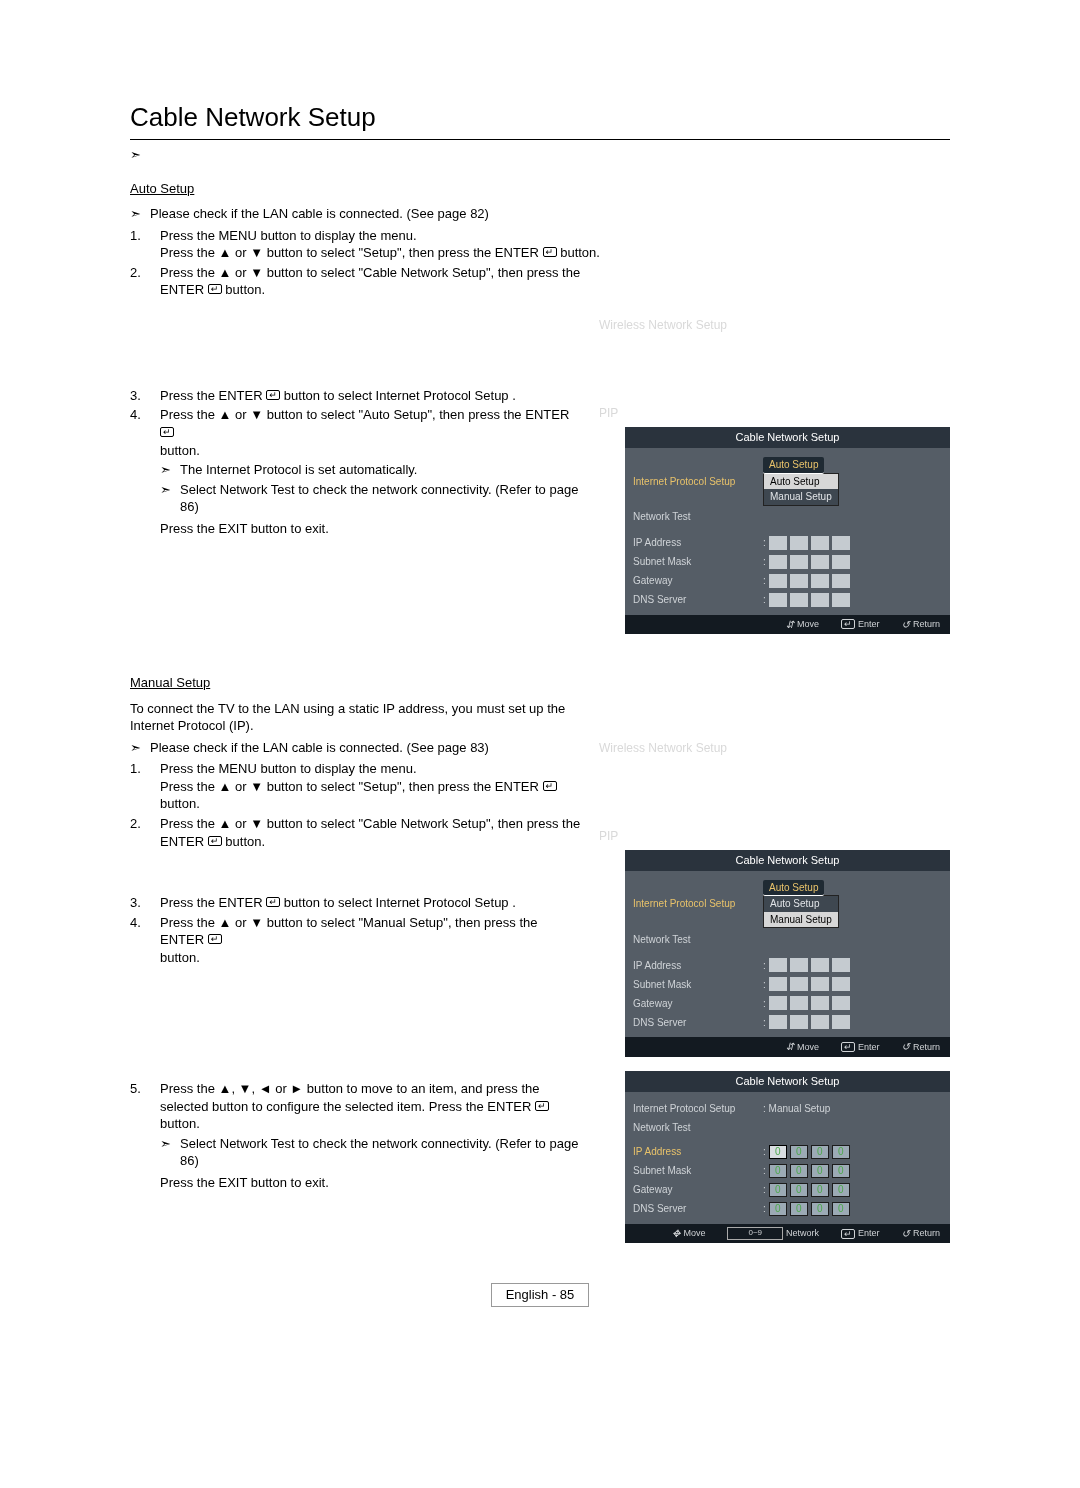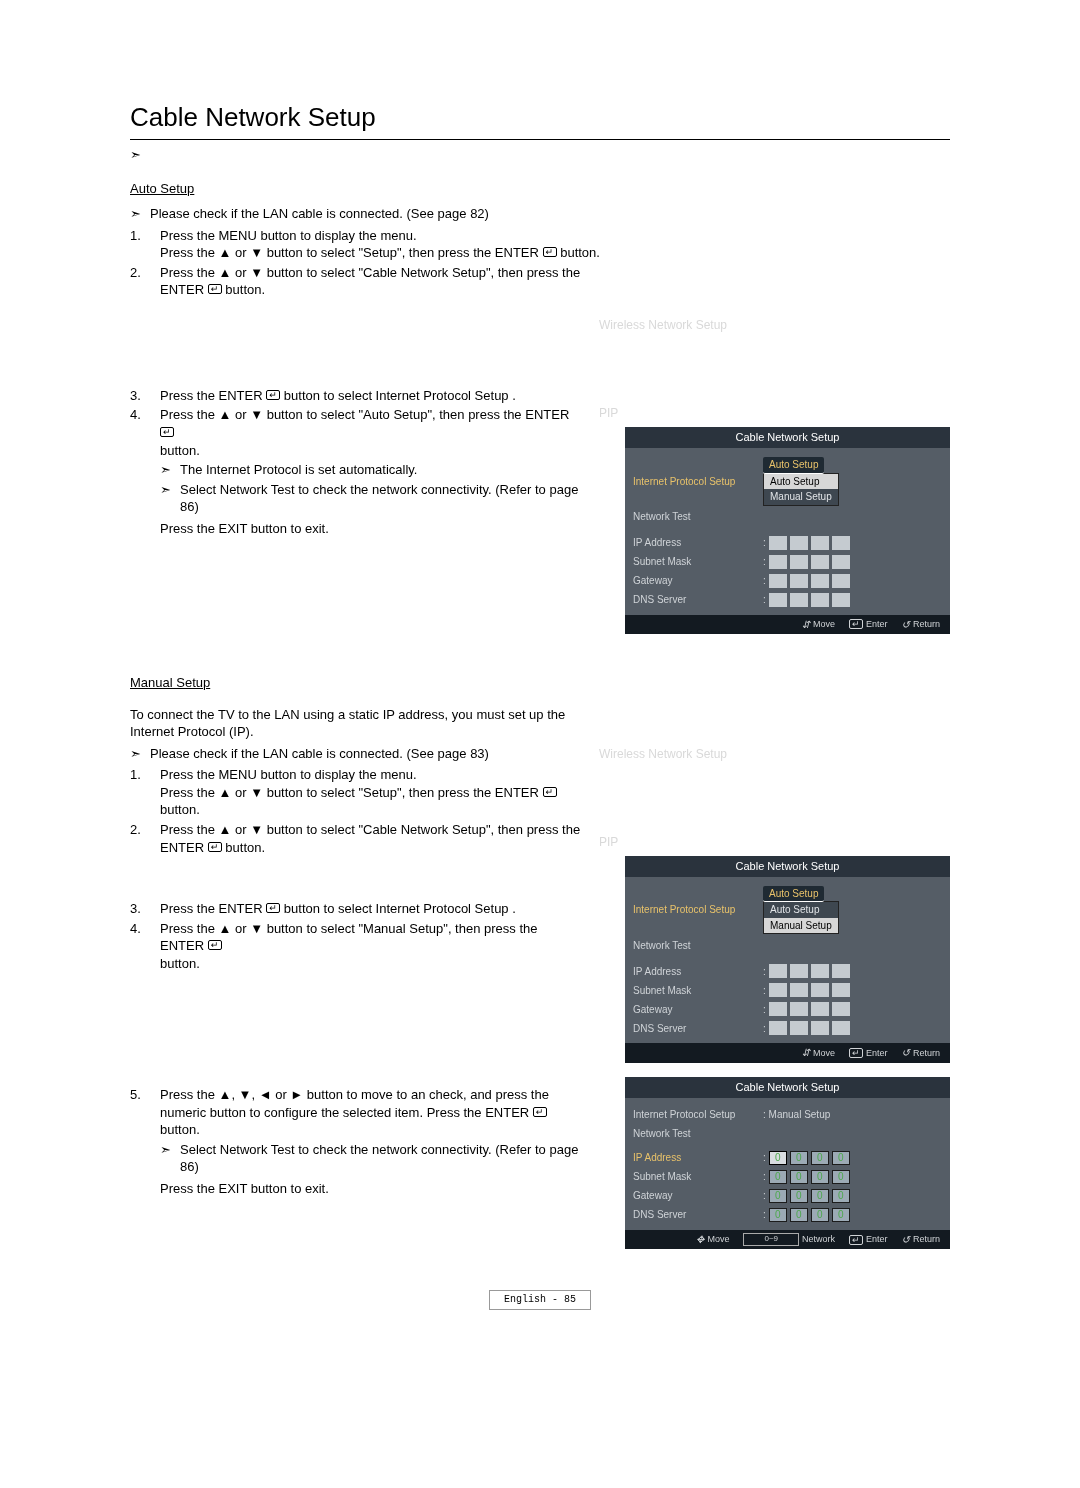--- a/index.html
+++ b/index.html
@@ -137,21 +137,21 @@
   }
   .ipcell.on.hl {
     background: #d9dde1;
     border: 1px solid #000;
   }
   .osd-footer {
     background: #131a21;
     color: #d0d3d6;
     display: flex;
     justify-content: flex-end;
-    gap: 14px;
+    gap: 22px;
     padding: 3px 10px;
     font-size: 9px;
   }
   .osd-footer span { display: inline-flex; align-items: center; gap: 3px; }
   .enter-icon {
     display: inline-block;
     width: 14px; height: 10px;
     border: 1px solid currentColor;
     border-radius: 2px;
     position: relative;
@@ -176,22 +176,21 @@
     font-size: 8px;
   }
   .footer {
     margin-top: 40px;
     text-align: center;
   }
   .footer span {
     display: inline-block;
     border: 1px solid #999;
     padding: 2px 14px;
-    font-size: 10px;
-    font-family: Liberation Mono, monospace;
+    font-size: 13px;
   }
   .spacer-sm { height: 80px; }
 </style>
 </head>
 <body>
 
 <div class="page">
 
   <h1>Cable Network Setup</h1>
 
@@ -314,21 +313,21 @@
             </span>
         </div>
       </div>
     </div>
   </div>
 
   
   <div style="height:28px"></div>
   <div class="section-label">Manual Setup</div>
 
-  <div class="columns" style="margin-top:8px">
+  <div class="columns" style="margin-top:2px">
     <div class="col-left">
       <p class="para">To connect the TV to the LAN using a static IP address, you must set up the Internet Protocol (IP).</p>
       <div class="note-row">
         <span class="arrow">➣</span>
         <span>Please check if the LAN cable is connected. (See page 83)</span>
       </div>
       <ol>
         <li>
           <span class="num">1.</span>
           <span class="body">
@@ -369,21 +368,21 @@
           </span>
         </li>
       </ol>
 
       <div style="height:110px"></div>
 
       <ol>
         <li>
           <span class="num">5.</span>
           <span class="body">
-            <span>Press the ▲, ▼, ◄ or ► button to move to an check, and press the numeric button to configure the selected item. Press the ENTER</span>
+            <span>Press the ▲, ▼, ◄ or ► button to move to an item, and press the selected button to configure the selected item. Press the ENTER</span>
             <span class="enter-icon"></span>
             <span>button.</span>
             <div class="sub">
               <span class="arrow">➣</span>
               <span>Select  Network Test  to check the network connectivity. (Refer to page 86)</span>
             </div>
             <div style="margin-top:4px">Press the EXIT button to exit.</div>
           </span>
         </li>
       </ol>

